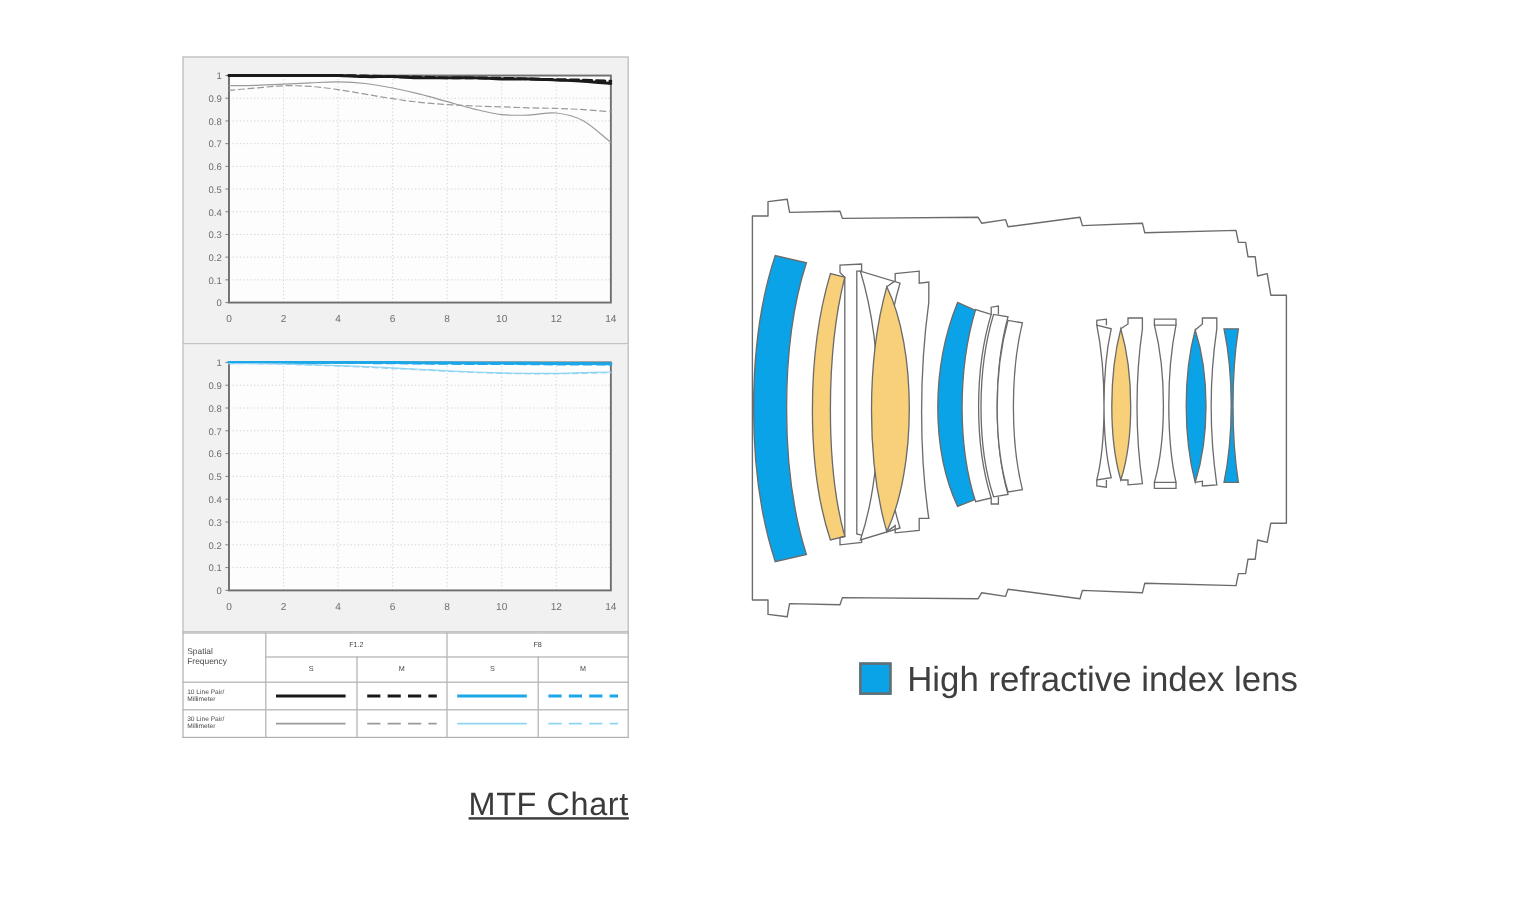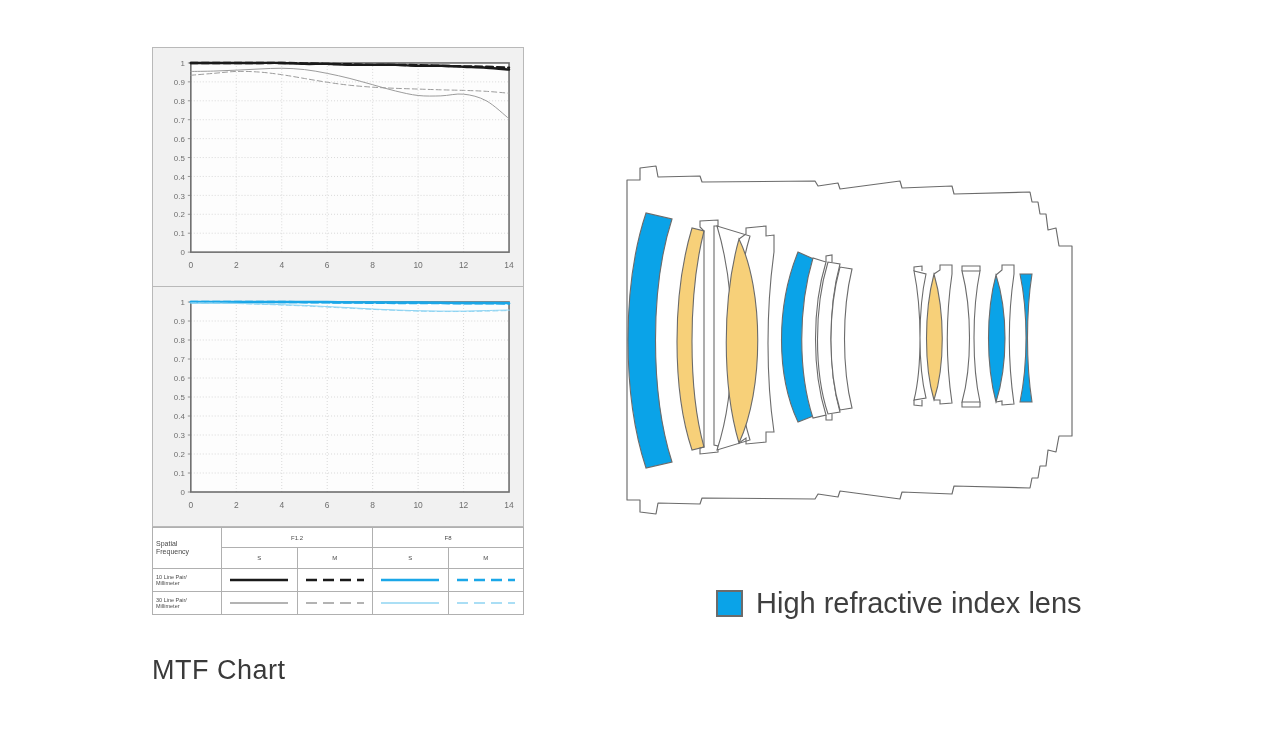--- a/index.html
+++ b/index.html
@@ -51,31 +51,32 @@
   }
   .sf-head{font-size:7px;line-height:8px;}
   .ap-head{font-size:6px;height:19px;}
   .sm-head{font-size:6px;height:20px;}
   .swatch-cell{height:22px;}
   .swatch-cell svg{display:block;margin:0 auto;}
 
   
   #mtf-caption{
     position:absolute;left:152px;top:655px;width:372px;
-    text-align:left;font-size:27px;color:#3a3a3a;
+    text-align:right;font-size:27px;color:#3a3a3a;
     letter-spacing:.5px;
+    text-decoration:underline;
   }
 
   
   #lens-diagram{position:absolute;left:600px;top:150px;width:480px;height:380px;}
   #lens-diagram svg{display:block;width:100%;height:100%;}
 
   
   #lens-legend{position:absolute;left:716px;top:552px;}
-  .legend-row{display:flex;align-items:center;margin-bottom:17px;margin-top:36px;}
+  .legend-row{display:flex;margin-bottom:17px;}
   .legend-swatch{
     width:27px;height:27px;
     border:2px solid #6b6b6b;
     box-sizing:border-box;
     margin-right:13px;flex:none;
   }
   .legend-text{font-size:29px;color:#3f3f3f;line-height:30px;white-space:nowrap;}
 </style>
 </head>
 <body>

